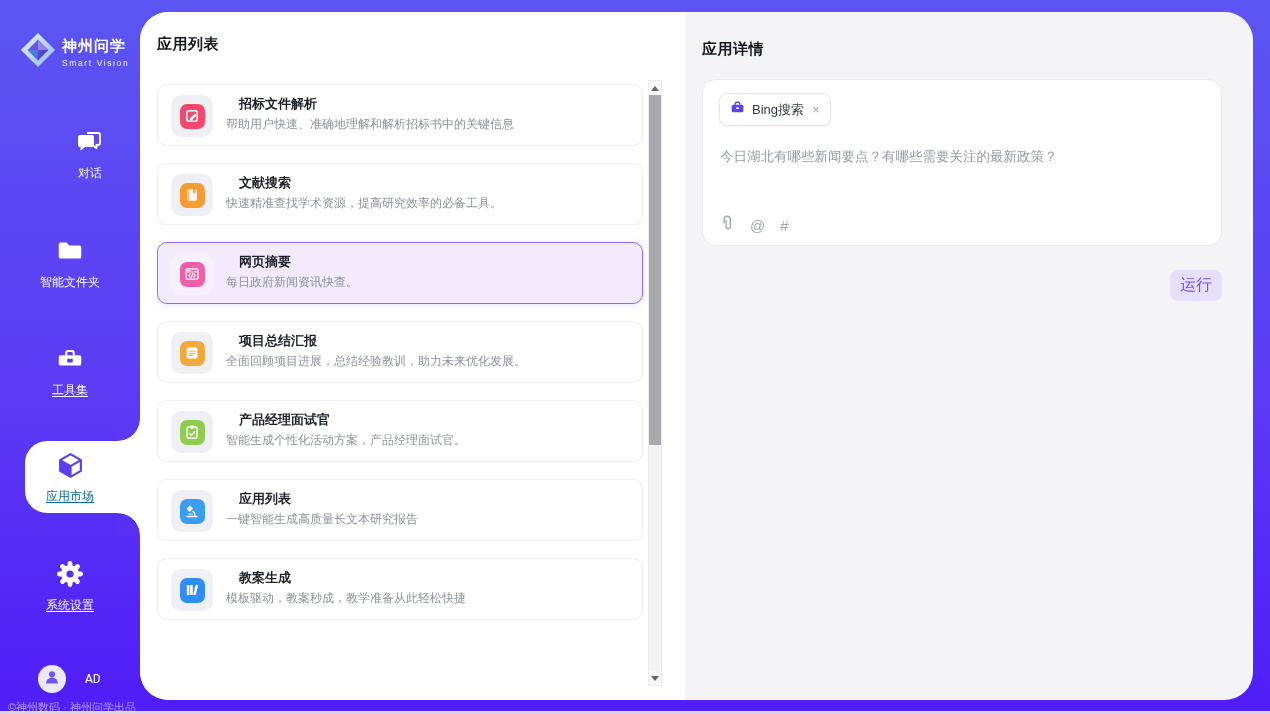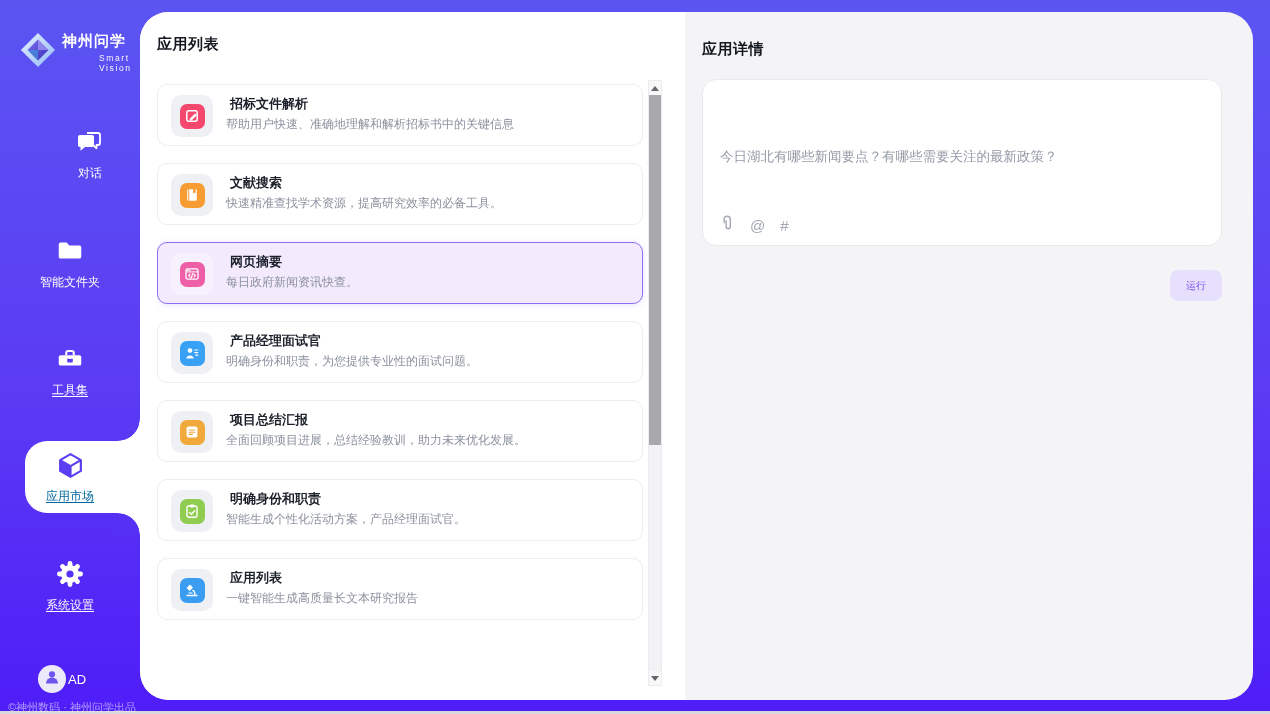--- a/index.html
+++ b/index.html
@@ -13,68 +13,68 @@
   #content{position:absolute;left:140px;top:12px;width:1113px;height:688px;border-radius:28px;
     background:#f4f4f6;overflow:hidden;}
   #list-panel{position:absolute;left:0;top:0;width:545px;height:688px;background:#ffffff;
     border-radius:28px 0 0 28px;}
   .panel-title{position:absolute;font-size:15px;font-weight:bold;color:#14181f;letter-spacing:.5px;}
   
   #sidebar{position:absolute;left:0;top:17px;width:140px;height:711px;}
   #logo{position:absolute;left:19px;top:14px;display:flex;align-items:center;}
   #logo-text{margin-left:5px;color:#fff;}
   #logo-name{font-size:15px;font-weight:bold;letter-spacing:1px;}
-  #logo-tag{font-size:8.5px;letter-spacing:1.6px;opacity:.95;margin-top:2px;margin-left:37px;}
+  #logo-tag{font-size:8.5px;letter-spacing:1.6px;opacity:.95;margin-top:2px;}
   .nav-item{position:absolute;left:0;width:140px;text-align:center;cursor:pointer;}
   .nav-icon{display:block;margin:0 auto 4px auto;}
   .nav-label{font-size:12px;color:#fff;}
   .nav-label.underlined{text-decoration:underline;text-underline-offset:2px;}
   #active-bubble{position:absolute;left:25px;top:424px;width:115px;height:72px;background:#fff;
     border-radius:22px 0 0 22px;}
   #active-bubble .notch-top{position:absolute;right:0;top:-22px;width:22px;height:22px;
     background:radial-gradient(circle at 0 0,#5a39f4 0 21.4px,#ffffff 22px);}
   #active-bubble .notch-bottom{position:absolute;right:0;bottom:-22px;width:22px;height:22px;
     background:radial-gradient(circle at 0 100%,#5730f5 0 21.4px,#ffffff 22px);}
   #nav-market{z-index:3;}
   #nav-market .nav-label{color:#0369a1;}
   #user-row{position:absolute;left:38px;top:648px;display:flex;align-items:center;}
   #avatar{width:28px;height:28px;border-radius:50%;background:#ece9fb;display:flex;align-items:center;justify-content:center;}
-  #user-name{margin-left:2px;color:#fff;font-size:13px;}
+  #user-name{margin-left:19px;color:#fff;font-size:13px;font-family:Liberation Mono, monospace;}
   #copyright{position:absolute;left:8px;top:683px;color:rgba(255,255,255,.55);font-size:11px;white-space:nowrap;}
   
   #cards-viewport{position:absolute;left:17px;top:72px;width:489px;height:596px;overflow:hidden;}
   .app-card{position:relative;width:486px;height:62px;background:#fff;border:1px solid #ededf1;
     border-radius:10px;margin-bottom:17px;box-sizing:border-box;cursor:pointer;}
   .app-card.selected{background:#f3eafe;border:1.5px solid #8e6cf6;box-shadow:0 1px 6px rgba(130,90,240,.18);}
   .card-icon-wrap{position:absolute;left:13px;top:10px;width:42px;height:42px;border-radius:10px;
     background:#eef0f4;display:flex;align-items:center;justify-content:center;}
   .app-card.selected .card-icon-wrap{background:#f7f1fe;}
   .glyph-box{width:25px;height:25px;border-radius:7px;display:flex;align-items:center;justify-content:center;}
-  .card-title{position:absolute;left:72px;top:10px;font-size:13px;font-weight:bold;color:#1c212b;}
+  .card-title{position:absolute;left:81px;top:10px;font-size:13px;font-weight:bold;color:#1c212b;}
   .card-desc{position:absolute;left:68px;top:31px;font-size:12px;color:#8b919e;white-space:nowrap;}
   
   #scrollbar{position:absolute;left:508px;top:68px;width:14px;height:606px;background:#f3f3f5;border:1px solid #ececef;box-sizing:border-box;}
   .sb-btn{position:absolute;left:0;width:12px;height:14px;background:#f8f8f9;display:flex;align-items:center;justify-content:center;cursor:pointer;}
   .sb-up{top:0;}
   .sb-down{bottom:0;}
   .tri-up{width:0;height:0;border-left:4px solid transparent;border-right:4px solid transparent;border-bottom:5px solid #63666d;}
   .tri-down{width:0;height:0;border-left:4px solid transparent;border-right:4px solid transparent;border-top:5px solid #63666d;}
   #sb-thumb{position:absolute;left:0;top:14px;width:12px;height:350px;background:#a9a9ad;cursor:grab;}
   
   #detail-card{position:absolute;left:562px;top:67px;width:520px;height:167px;background:#fff;
     border:1px solid #e9e9ef;border-radius:14px;box-sizing:border-box;}
   #tool-chip{position:absolute;left:16px;top:13px;height:31px;display:inline-flex;align-items:center;
     background:#fff;border:1px solid #e5e5eb;border-radius:8px;padding:0 10px;box-shadow:0 1px 2px rgba(30,30,60,.05);cursor:pointer;}
   #chip-label{margin-left:7px;font-size:13px;color:#333a45;}
   #chip-close{margin-left:8px;font-size:13px;color:#9aa0a8;cursor:pointer;line-height:1;}
   #query-text{position:absolute;left:17px;top:67px;right:20px;font-size:13.5px;color:#949aa6;line-height:1.5;cursor:text;}
   #attach-row{position:absolute;left:17px;top:135px;display:flex;align-items:center;gap:15px;}
   .attach-glyph{font-size:15px;color:#a2a8b2;cursor:pointer;line-height:1;}
   #run-btn{position:absolute;left:1030px;top:258px;width:52px;height:31px;border:none;border-radius:8px;
-    background:#e7e0fc;color:#7a4ef2;font-size:10px;cursor:pointer;font-family:inherit;display:flex;align-items:center;justify-content:center;}
+    background:#e7e0fc;color:#7a4ef2;font-size:16px;cursor:pointer;font-family:inherit;display:flex;align-items:center;justify-content:center;}
 </style>
 </head>
 <body>
 
 <div id="root">
   <div id="frame"></div>
   <div id="bottom-strip"></div>
 
   <div id="sidebar">
     <div id="logo">
@@ -223,33 +223,20 @@
                 <path d="M2.3 5.9h11.4" stroke="#fff" stroke-width="1"></path>
                 <path d="M3.4 4.3h1M5 4.3h1" stroke="#fff" stroke-width="1" stroke-linecap="round"></path>
                 <path d="M6.2 8l-1.6 1.6 1.6 1.6M9.8 8l1.6 1.6-1.6 1.6M8.7 7.6l-1.4 4.3" fill="none" stroke="#fff" stroke-width="1.1" stroke-linecap="round"></path>
               </svg>
             </div>
           </div>
           <div class="card-title">网页摘要</div>
           <div class="card-desc">每日政府新闻资讯快查。</div>
         </div>
 
-        <div class="app-card">
-          <div class="card-icon-wrap">
-            <div class="glyph-box" style="background:#38a1f6;">
-              <svg width="16" height="16" viewBox="0 0 16 16">
-                <circle cx="6" cy="5.6" r="2.4" fill="#fff"></circle>
-                <path d="M2.2 13.4a3.9 3.9 0 0 1 7.6 0z" fill="#fff"></path>
-                <path d="M10.8 5h3M10.8 7.6h3M11.8 10.2h2" stroke="#fff" stroke-width="1.2" stroke-linecap="round"></path>
-              </svg>
-            </div>
-          </div>
-          <div class="card-title">产品经理面试官</div>
-          <div class="card-desc">明确身份和职责，为您提供专业性的面试问题。</div>
-        </div>
 
         <div class="app-card">
           <div class="card-icon-wrap">
             <div class="glyph-box" style="background:#f2a93b;">
               <svg width="16" height="16" viewBox="0 0 16 16">
                 <rect x="2.6" y="2.6" width="10.8" height="10.8" rx="1.6" fill="#fff"></rect>
                 <path d="M5 6h6M5 8.2h6M5 10.4h3.5" stroke="#f2a93b" stroke-width="1.1" stroke-linecap="round"></path>
               </svg>
             </div>
           </div>
@@ -260,56 +247,82 @@
         <div class="app-card">
           <div class="card-icon-wrap">
             <div class="glyph-box" style="background:#8fcc4f;">
               <svg width="16" height="16" viewBox="0 0 16 16">
                 <rect x="3" y="3" width="10" height="11.2" rx="1.6" fill="none" stroke="#fff" stroke-width="1.4"></rect>
                 <rect x="5.8" y="1.6" width="4.4" height="3" rx="1" fill="#fff"></rect>
                 <path d="M5.6 9.4l1.9 1.9 3.2-3.5" fill="none" stroke="#fff" stroke-width="1.4" stroke-linecap="round"></path>
               </svg>
             </div>
           </div>
-          <div class="card-title">明确身份和职责</div>
+          <div class="card-title">产品经理面试官</div>
           <div class="card-desc">智能生成个性化活动方案，产品经理面试官。</div>
         </div>
 
         <div class="app-card">
           <div class="card-icon-wrap">
             <div class="glyph-box" style="background:#3b9df2;">
               <svg width="16" height="16" viewBox="0 0 16 16">
                 <path d="M6 2.6l3 3-3.4 3.4-3-3z" fill="#fff"></path>
                 <path d="M8.4 8.2a4.2 4.2 0 0 1 2.3 4.8" fill="none" stroke="#fff" stroke-width="1.3"></path>
                 <path d="M3 13.5h10" stroke="#fff" stroke-width="1.4" stroke-linecap="round"></path>
                 <path d="M5 11h3" stroke="#fff" stroke-width="1.2" stroke-linecap="round"></path>
               </svg>
             </div>
           </div>
           <div class="card-title">应用列表</div>
           <div class="card-desc">一键智能生成高质量长文本研究报告</div>
         </div>
 
+        <div class="app-card">
+          <div class="card-icon-wrap">
+            <div class="glyph-box" style="background:#2f8ef5;">
+              <svg width="16" height="16" viewBox="0 0 16 16">
+                <g fill="#fff">
+                  <rect x="2.8" y="3" width="2.6" height="10" rx="0.6"></rect>
+                  <rect x="6.2" y="3" width="2.6" height="10" rx="0.6"></rect>
+                  <rect x="10.4" y="2.8" width="2.6" height="10.2" rx="0.6" transform="rotate(14 11.7 7.9)"></rect>
+                </g>
+              </svg>
+            </div>
+          </div>
+          <div class="card-title">教案生成</div>
+          <div class="card-desc">模板驱动，教案秒成，教学准备从此轻松快捷</div>
+        </div>
 
       </div>
 
       <div id="scrollbar">
         <div class="sb-btn sb-up">
             <div class="tri-up"></div>
           </div>
         <div id="sb-thumb"></div>
         <div class="sb-btn sb-down">
             <div class="tri-down"></div>
           </div>
       </div>
     </div>
 
     <div class="panel-title" style="left:562px;top:28px;">应用详情</div>
 
     <div id="detail-card">
+      <div id="tool-chip">
+        <span>
+          <svg width="15" height="15" viewBox="0 0 16 16">
+            <path fill="none" stroke="#5b44f0" stroke-width="1.6" d="M5.6 5V3.9a1.4 1.4 0 0 1 1.4-1.4h2a1.4 1.4 0 0 1 1.4 1.4V5"></path>
+            <rect x="1.8" y="5" width="12.4" height="8" rx="1.6" fill="#5b44f0"></rect>
+            <rect x="6.6" y="7.6" width="2.8" height="2" rx="0.5" fill="#fff"></rect>
+          </svg>
+        </span>
+        <span id="chip-label">Bing搜索</span>
+        <span id="chip-close">×</span>
+      </div>
 
       <div id="query-text">今日湖北有哪些新闻要点？有哪些需要关注的最新政策？</div>
 
       <div id="attach-row">
         <span>
           <svg width="15" height="17" viewBox="0 0 14 17">
             <path fill="none" stroke="#a2a8b2" stroke-width="1.4" stroke-linecap="round" d="M3.6 7.8V4.4a3.1 3.1 0 0 1 6.2 0v7.2a2.1 2.1 0 0 1-4.2 0V5.6"></path>
           </svg>
         </span>
         <span class="attach-glyph">@</span>

